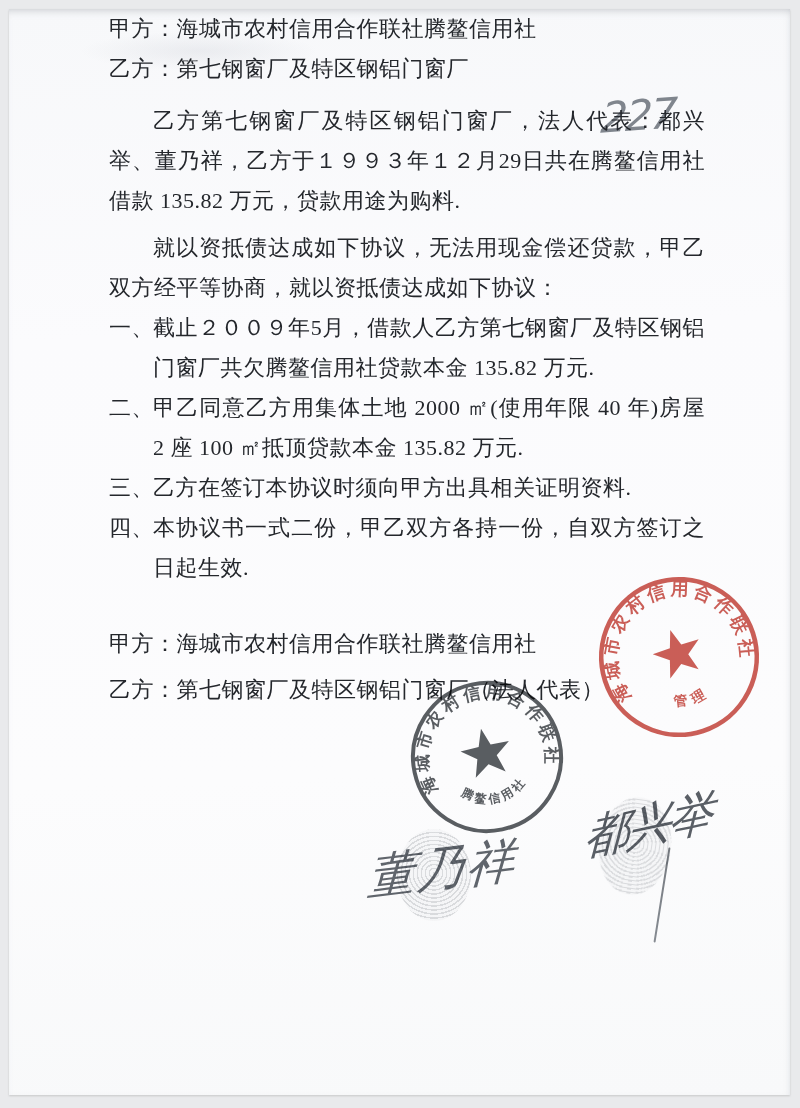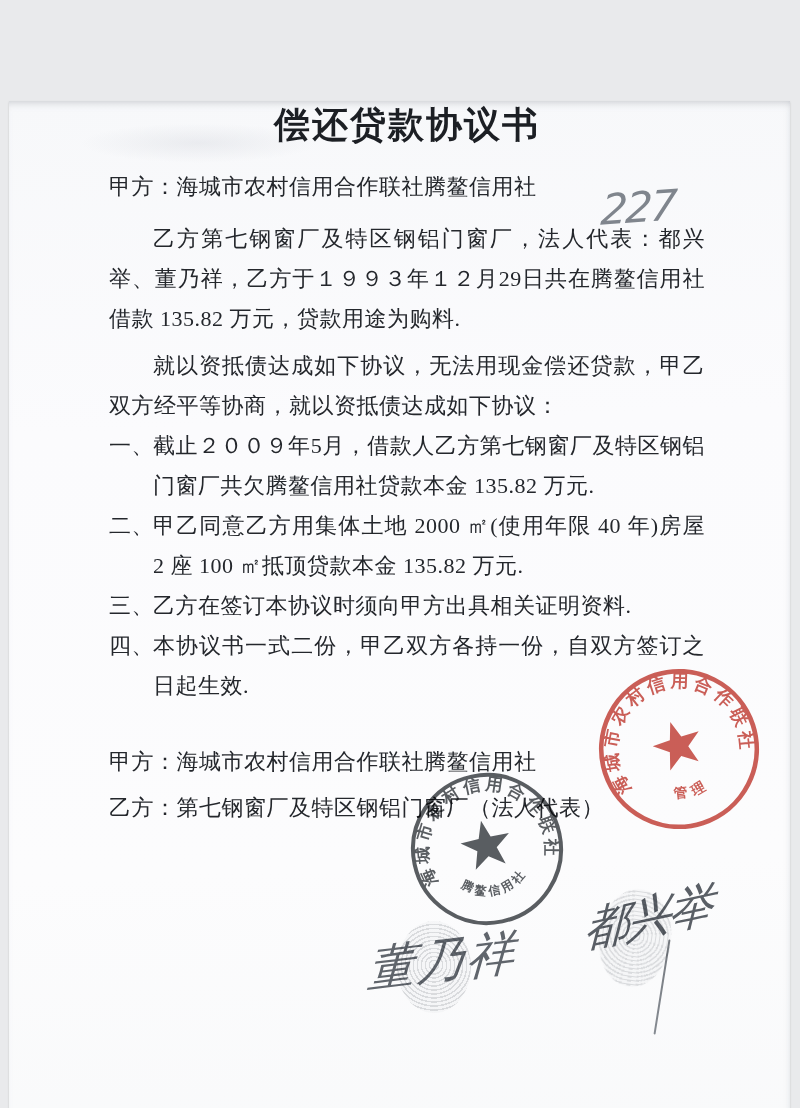--- a/index.html
+++ b/index.html
@@ -118,23 +118,23 @@
 </style>
 </head>
 <body>
 
 <div class="scan-frame">
   <div class="page">
 
     <div class="page-note">227</div>
 
     <div class="content">
-      <h1 class="doc-title">偿还贷款协议书</h1>
 
       <p class="line">甲方：海城市农村信用合作联社腾鳌信用社</p>
+      <p class="line">乙方：第七钢窗厂及特区钢铝门窗厂</p>
 
       <p class="para p1">乙方第七钢窗厂及特区钢铝门窗厂，法人代表：都兴举、董乃祥，乙方于１９９３年１２月29日共在腾鳌信用社借款 135.82 万元，贷款用途为购料.</p>
       <p class="para p2">就以资抵债达成如下协议，无法用现金偿还贷款，甲乙双方经平等协商，就以资抵债达成如下协议：</p>
 
       <div class="clause">
         <span class="no">一、</span>
         <span>截止２００９年5月，借款人乙方第七钢窗厂及特区钢铝门窗厂共欠腾鳌信用社贷款本金 135.82 万元.</span>
       </div>
       <div class="clause">
         <span class="no">二、</span>

